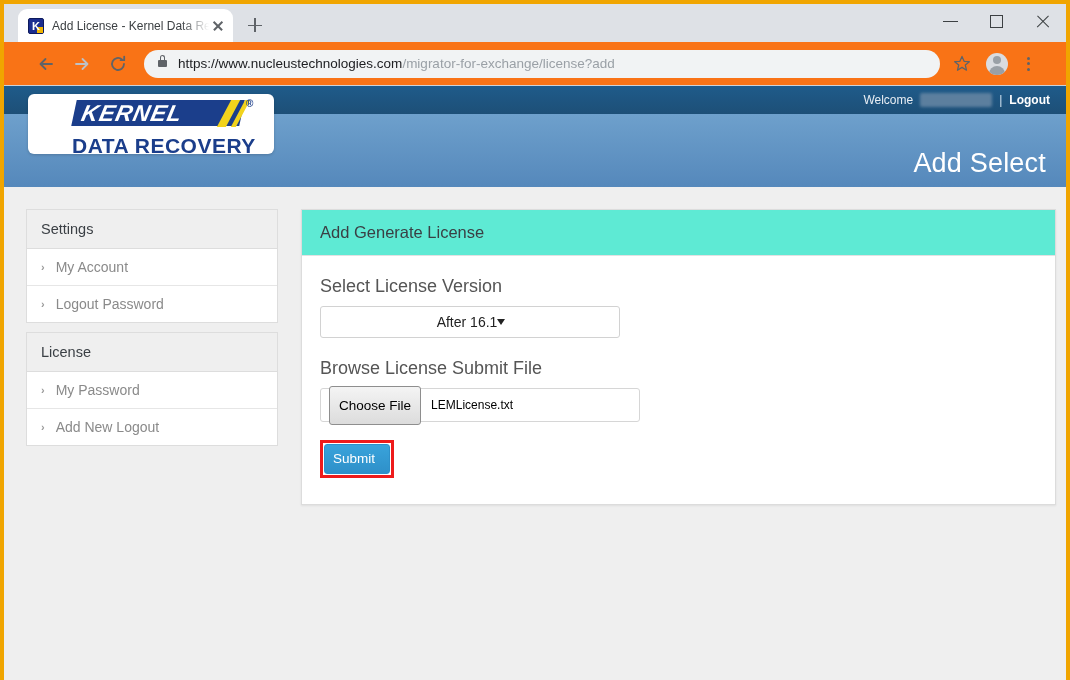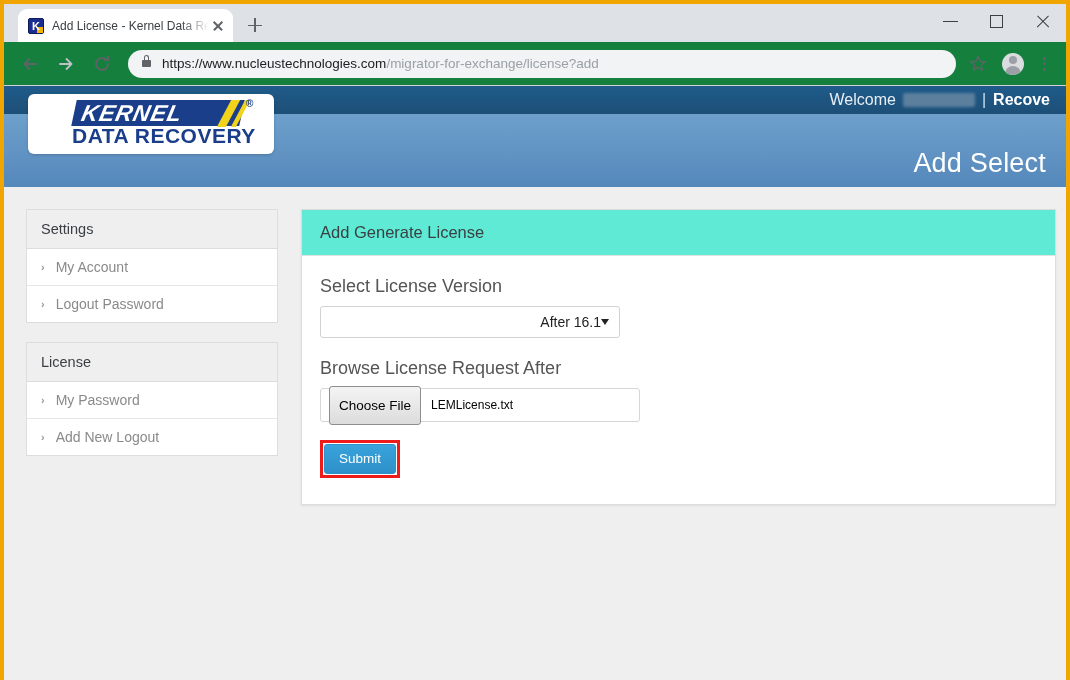--- a/index.html
+++ b/index.html
@@ -142,24 +142,24 @@
     left: 15px; top: 16.5px;
     width: 16px; height: 1.4px;
     background: #3c4043;
   }
   .wc-close::before { transform: rotate(45deg); }
   .wc-close::after  { transform: rotate(-45deg); }
 
   
   .toolbar {
     height: 44px;
-    background: #15803d;
+    background: #f97316;
     display: flex;
     align-items: center;
-    padding: 0 10px;
+    padding: 0 26px;
     box-sizing: border-box;
     border-bottom: 1px solid #cfd2d6;
   }
   .navbtn {
     width: 32px; height: 32px;
     position: relative;
     flex: 0 0 auto;
     margin-right: 4px;
   }
   .arrow-svg { position: absolute; left: 6px; top: 6px; }
@@ -258,21 +258,21 @@
     height: 28px;
     background: linear-gradient(to bottom, #1f5b8a, #1d4f77);
     position: relative;
   }
   .welcome {
     position: absolute;
     right: 16px; top: 0;
     height: 28px;
     display: flex;
     align-items: center;
-    font-size: 16px;
+    font-size: 12px;
     color: #e8eef4;
   }
   .welcome .redacted {
     display: inline-block;
     width: 72px;
     height: 14px;
     background: #6787a4;
     border-radius: 2px;
     margin: 0 7px;
     filter: blur(1.4px);
@@ -337,42 +337,42 @@
   .logo-s2 { left: 210px; top: 6px; width: 5px; height: 27px; }
   .logo-reg {
     position: absolute;
     left: 218px; top: 4px;
     font-size: 10px;
     color: #1b3e8b;
     font-weight: bold;
   }
   .logo-dr {
     position: absolute;
-    left: 44px; top: 30px;
+    left: 44px; top: 40px;
     color: #1b3e8b;
     font-size: 21px;
     font-weight: bold;
     letter-spacing: .5px;
     font-family: "Liberation Sans", sans-serif;
   }
 
   
   .content {
     position: relative;
     padding: 24px 0 0 0;
   }
   .sidebar {
     position: absolute;
     left: 22px; top: 22px;
     width: 252px;
   }
   .panel {
     background: #ffffff;
     border: 1px solid #dddddd;
-    margin-bottom: 19px;
+    margin-bottom: 9px;
   }
   .panel-head {
     background: #efefef;
     border-bottom: 1px solid #dddddd;
     padding: 11px 14px;
     font-size: 14.5px;
     color: #3a3f44;
   }
   .panel-item {
     padding: 10px 14px 10px 14px;
@@ -418,21 +418,21 @@
     height: 32px;
     border: 1px solid #d2d2d2;
     border-radius: 3px;
     background: #ffffff;
     display: flex;
     align-items: center;
     padding: 0 10px 0 12px;
     box-sizing: border-box;
     font-size: 14px;
     color: #222222;
-    justify-content: flex-end;
+    justify-content: center;
     margin-bottom: 20px;
   }
   .caret {
     width: 0; height: 0;
     border-left: 4.5px solid transparent;
     border-right: 4.5px solid transparent;
     border-top: 6px solid #222222;
   }
   .fileinput {
     width: 320px;
@@ -464,21 +464,21 @@
     display: inline-block;
     border: 3px solid #ee1b1b;
     padding: 1px;
   }
   .submit-btn {
     background: linear-gradient(to bottom, #39a3db, #2e90c9);
     border: 1px solid #2e90c9;
     border-radius: 3px;
     color: #ffffff;
     font-size: 13.5px;
-    padding: 6px 14px 7px 14px;
+    padding: 6px 14px 7px 8px;
     display: block;
   }
 </style>
 </head>
 <body>
 
 <div class="window">
 
   <div class="tabstrip">
     <div class="tab">
@@ -528,21 +528,21 @@
       </div>
   </div>
 
   <div class="viewport">
 
     <div class="topbar">
       <div class="welcome">
         <span>Welcome</span>
         <span class="redacted"></span>
         <span class="sep">|</span>
-        <span class="logout">Recove</span>
+        <span class="logout">Logout</span>
       </div>
     </div>
 
     <div class="banner">
       <div class="pagetitle">Add Select</div>
     </div>
 
     <div class="logobox">
       <div class="logo-kernel">
         <span class="kword">KERNEL</span>
@@ -586,21 +586,21 @@
       <div class="maincard">
         <div class="maincard-head">Add Generate License</div>
         <div class="maincard-body">
 
           <div class="field-label">Select License Version</div>
           <div class="select">
             <span>After 16.1</span>
             <span class="caret"></span>
           </div>
 
-          <div class="field-label">Browse License Request After</div>
+          <div class="field-label">Browse License Submit File</div>
           <div class="fileinput">
             <span class="choose-btn">Choose File</span>
             <span class="filename">LEMLicense.txt</span>
           </div>
 
           <div class="submit-wrap">
             <span class="submit-btn">Submit</span>
           </div>
 
         </div>

